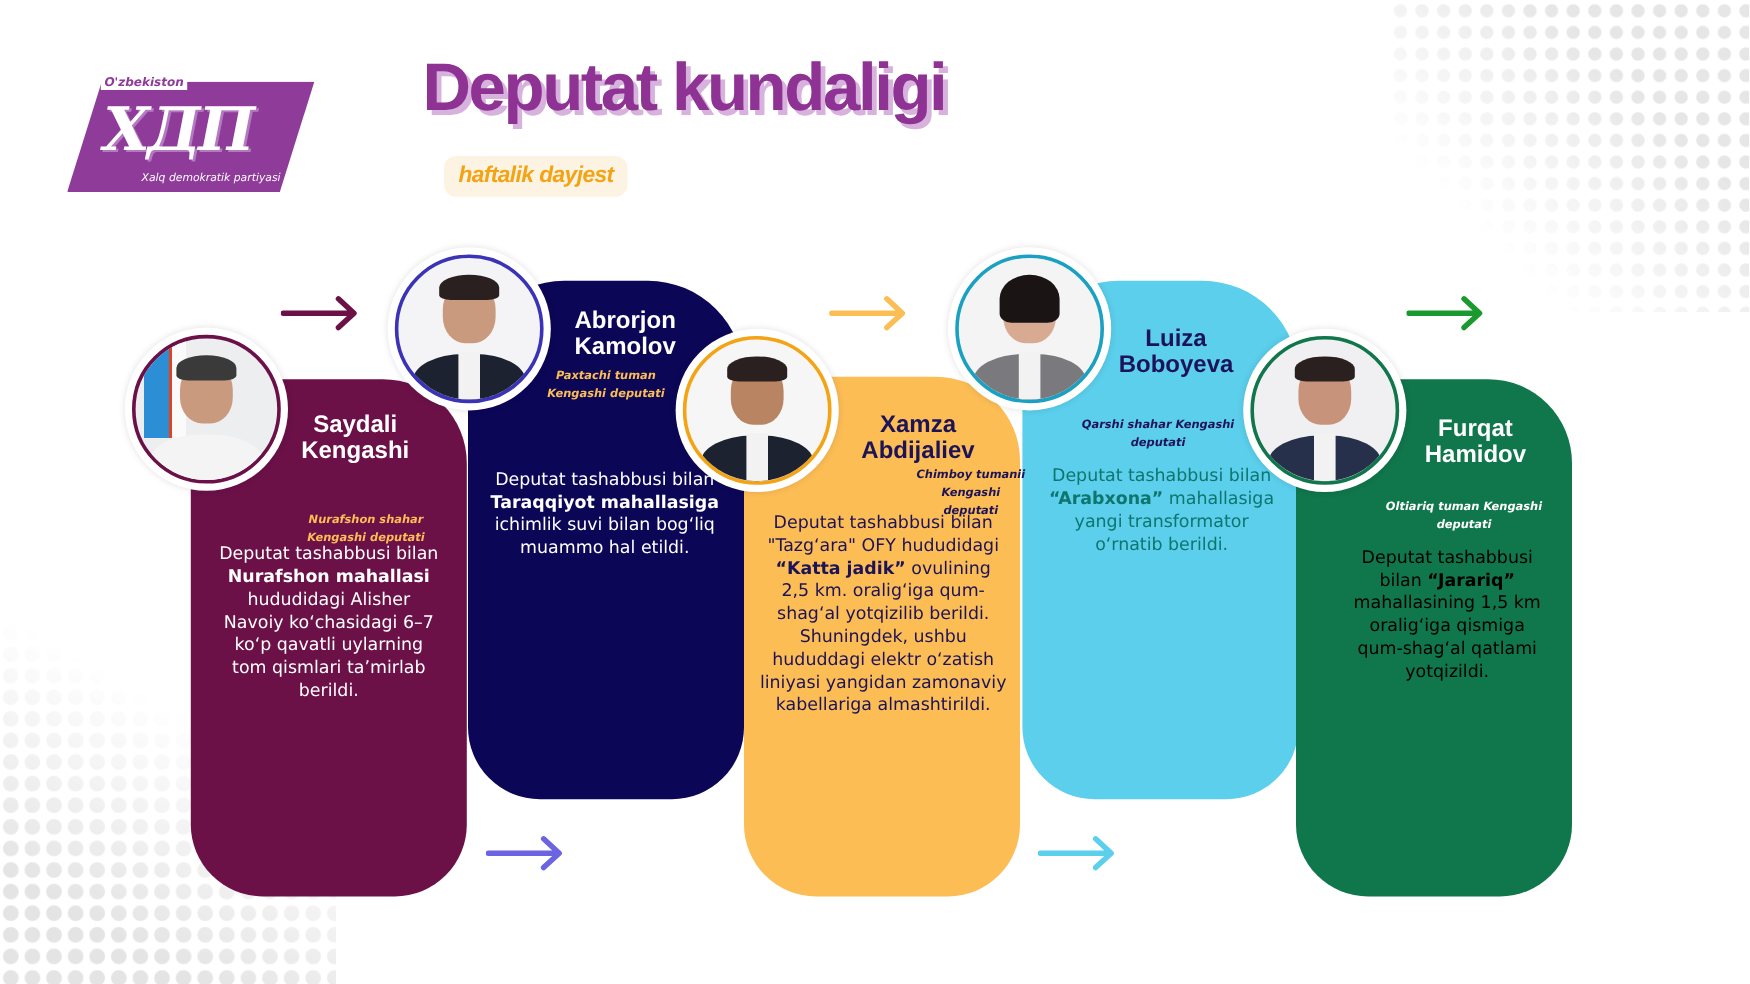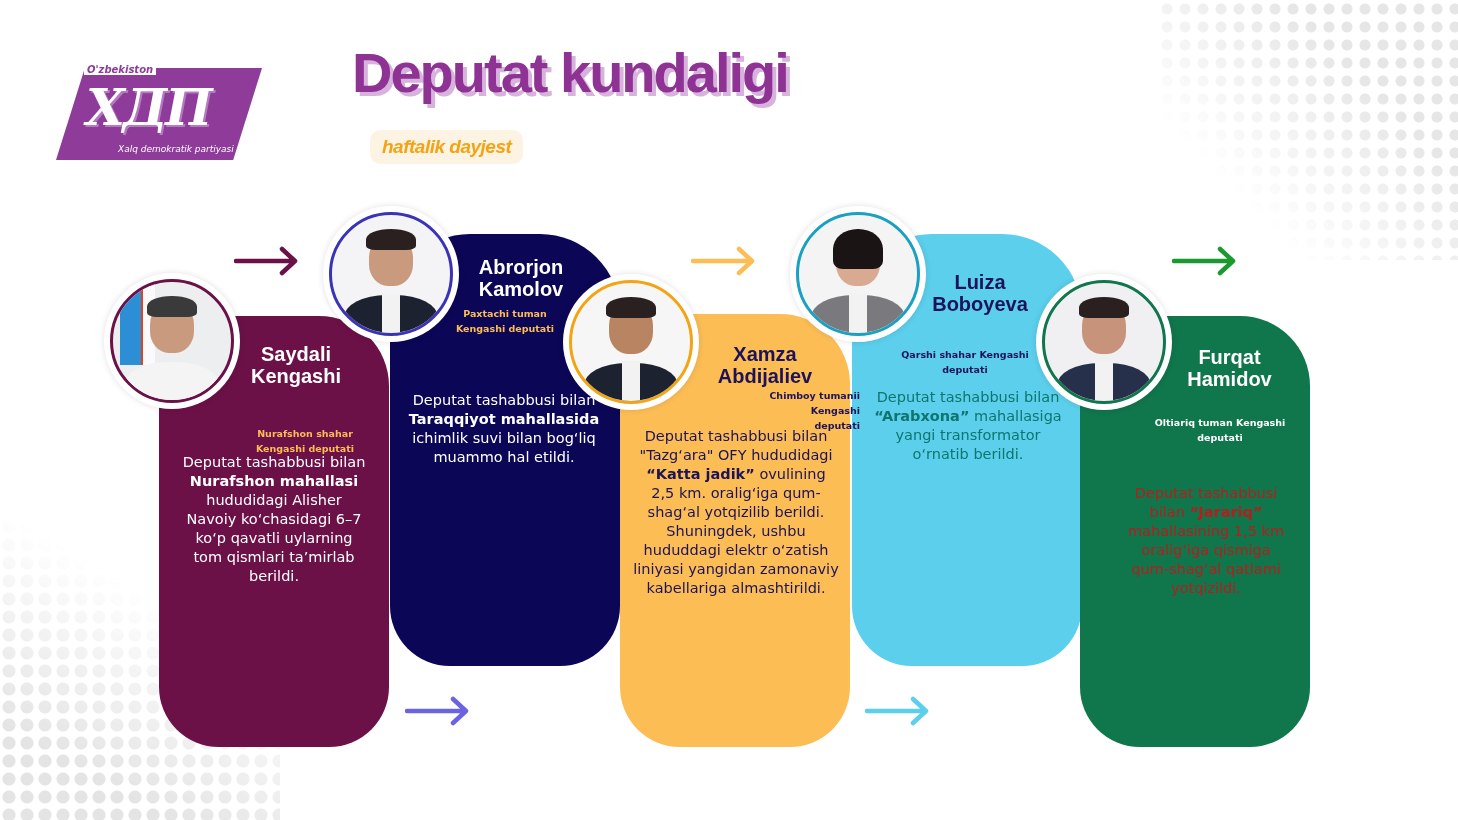--- a/index.html
+++ b/index.html
@@ -44,21 +44,21 @@
 
   .photo { position: absolute; width: 136px; height: 136px; border-radius: 50%; background: #fff; padding: 6px; box-shadow: 0 0 6px rgba(0,0,0,0.12); }
   .photo-inner { width: 100%; height: 100%; border-radius: 50%; border: 3px solid; overflow: hidden; position: relative; background: #eceef0; }
   .head { position: absolute; left: 50%; top: 16%; width: 38%; height: 44%; margin-left: -19%; border-radius: 46% 46% 42% 42%; background: #c99a7e; }
   .hair { position: absolute; left: 50%; top: 12%; width: 42%; height: 18%; margin-left: -21%; border-radius: 50% 50% 20% 20%; background: #2a2020; }
   .body { position: absolute; left: 10%; bottom: -10%; width: 80%; height: 42%; border-radius: 45% 45% 0 0; background: #1d2230; }
   .shirt { position: absolute; left: 42%; bottom: 0; width: 16%; height: 34%; background: #f2f2f2; }
   .flag { position: absolute; left: 6%; top: 0; width: 30%; height: 70%; background: linear-gradient(90deg, #2c8fd6 0 60%, #d42 60% 66%, #fafafa 66%); }
 
   .name { position: absolute; font-family: "Liberation Sans", sans-serif; font-weight: bold; font-size: 20px; line-height: 22px; text-align: center; }
-  .role { position: absolute; font-family: "DejaVu Sans", sans-serif; font-weight: bold; font-size: 9.5px; line-height: 15px; text-align: center; }
+  .role { position: absolute; font-family: "DejaVu Sans", sans-serif; font-weight: bold; font-style: italic; font-size: 9.5px; line-height: 15px; text-align: center; }
   .desc { position: absolute; font-family: "DejaVu Sans", sans-serif; font-size: 14.5px; line-height: 19px; text-align: center; }
   .desc b { font-weight: bold; }
 </style>
 </head>
 <body>
 
 <div class="dots dots-tr"></div>
 <div class="dots dots-bl"></div>
 
 <div class="logo">
@@ -133,36 +133,36 @@
 </div>
 <div class="name" style="left:466px;top:256px;width:110px;color:#fff;">
   <div>Abrorjon</div>
     <div>Kamolov</div>
 </div>
 <div class="role" style="left:445px;top:306px;width:120px;color:#fcbd55;">
   <div>Paxtachi tuman</div>
     <div>Kengashi deputati</div>
 </div>
 <div class="desc" style="left:404px;top:391px;width:200px;color:#fff;">
-  <span>Deputat tashabbusi bilan </span><b>Taraqqiyot mahallasida</b><span> ichimlik suvi bilan bog‘liq muammo  hal etildi.</span>
+  <span>Deputat tashabbusi bilan </span><b>Taraqqiyot mahallasiga</b><span> ichimlik suvi bilan bog‘liq muammo  hal etildi.</span>
 </div>
 
 <div class="photo" style="left:563px;top:274px;">
   <div class="photo-inner" style="border-color:#f3a313;background:#f6f6f6;">
     <div class="body"></div>
       <div class="shirt"></div>
       <div class="head" style="background:#b88462;"></div>
       <div class="hair"></div>
   </div>
 </div>
 <div class="name" style="left:705px;top:343px;width:120px;color:#1c1358;">
   <div>Xamza</div>
     <div>Abdijaliev</div>
 </div>
-<div class="role" style="left:720px;top:388px;width:140px;color:#1c1358;text-align:right;">
+<div class="role" style="left:739px;top:388px;width:140px;color:#1c1358;">
   <div>Chimboy tumanii Kengashi</div>
     <div>deputati</div>
 </div>
 <div class="desc" style="left:633px;top:427px;width:206px;color:#1c1358;">
   <span>Deputat tashabbusi bilan "Tazg‘ara" OFY hududidagi </span><b>“Katta jadik”</b><span> ovulining 2,5 km. oralig‘iga qum-shag‘al yotqizilib berildi. Shuningdek, ushbu hududdagi elektr o‘zatish liniyasi yangidan zamonaviy kabellariga almashtirildi.</span>
 </div>
 
 <div class="photo" style="left:790px;top:206px;">
   <div class="photo-inner" style="border-color:#1aa0c0;background:#f4f4f4;">
     <div class="body" style="background:#7a7a7e;"></div>
@@ -192,15 +192,15 @@
   </div>
 </div>
 <div class="name" style="left:1172px;top:346px;width:115px;color:#fff;">
   <div>Furqat</div>
     <div>Hamidov</div>
 </div>
 <div class="role" style="left:1150px;top:415px;width:140px;color:#fff;">
   <div>Oltiariq tuman Kengashi</div>
     <div>deputati</div>
 </div>
-<div class="desc" style="left:1126px;top:484px;width:160px;color:#b91c1c;">
+<div class="desc" style="left:1126px;top:456px;width:160px;color:#000000;">
   <span>Deputat tashabbusi bilan </span><b>“Jarariq”</b><span> mahallasining 1,5 km oralig‘iga qismiga qum-shag‘al qatlami yotqizildi.</span>
 </div>
 
 </body></html>

